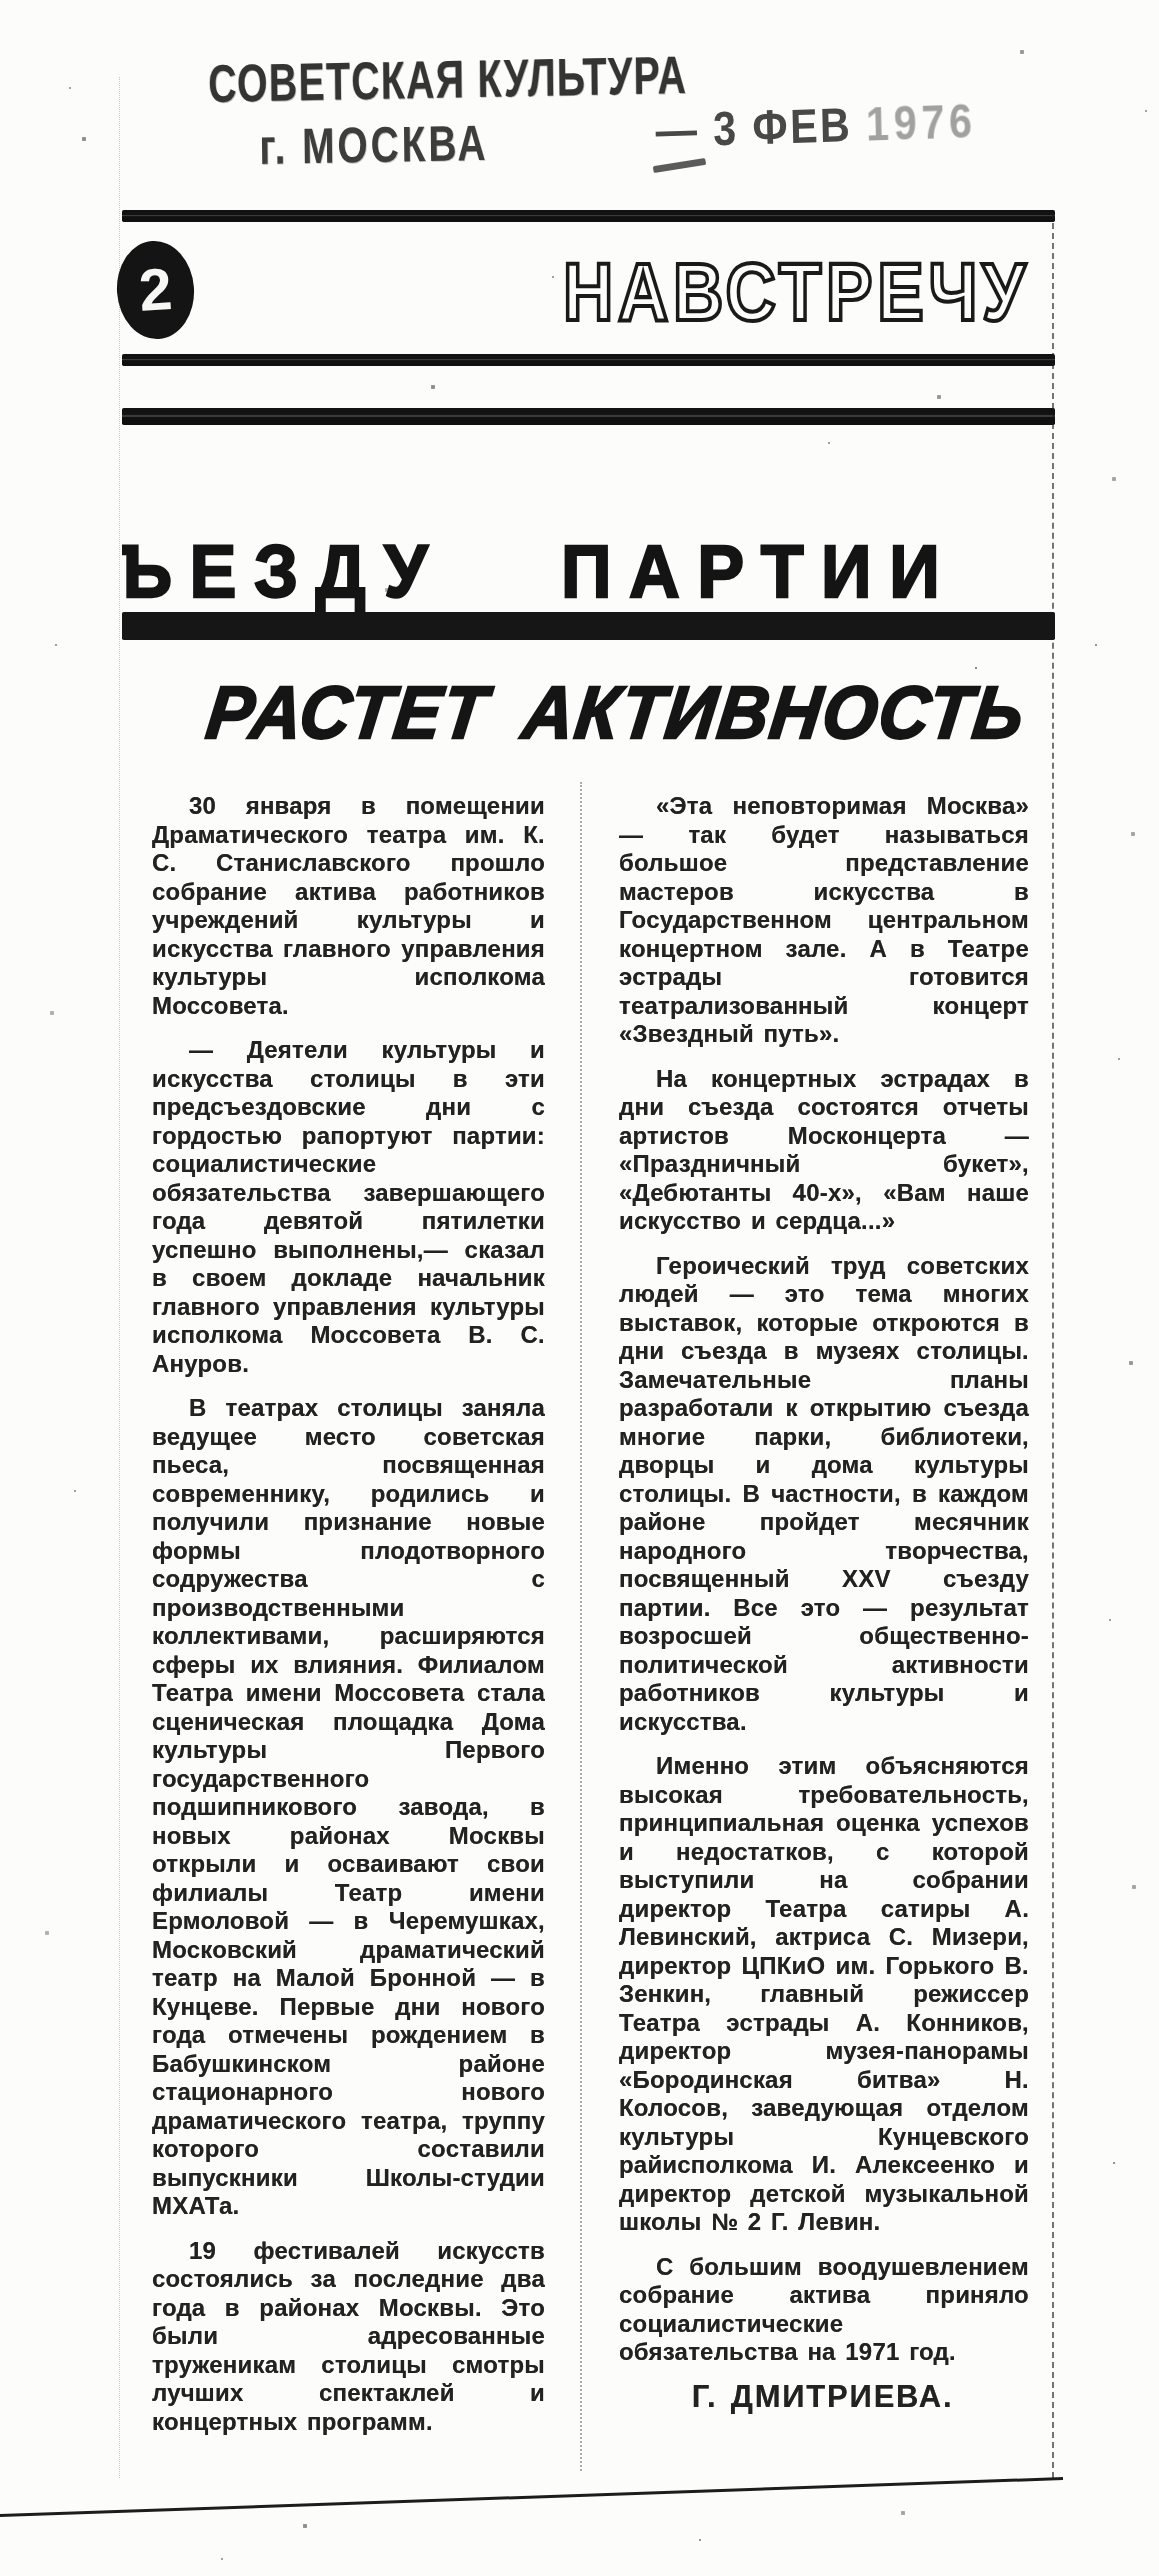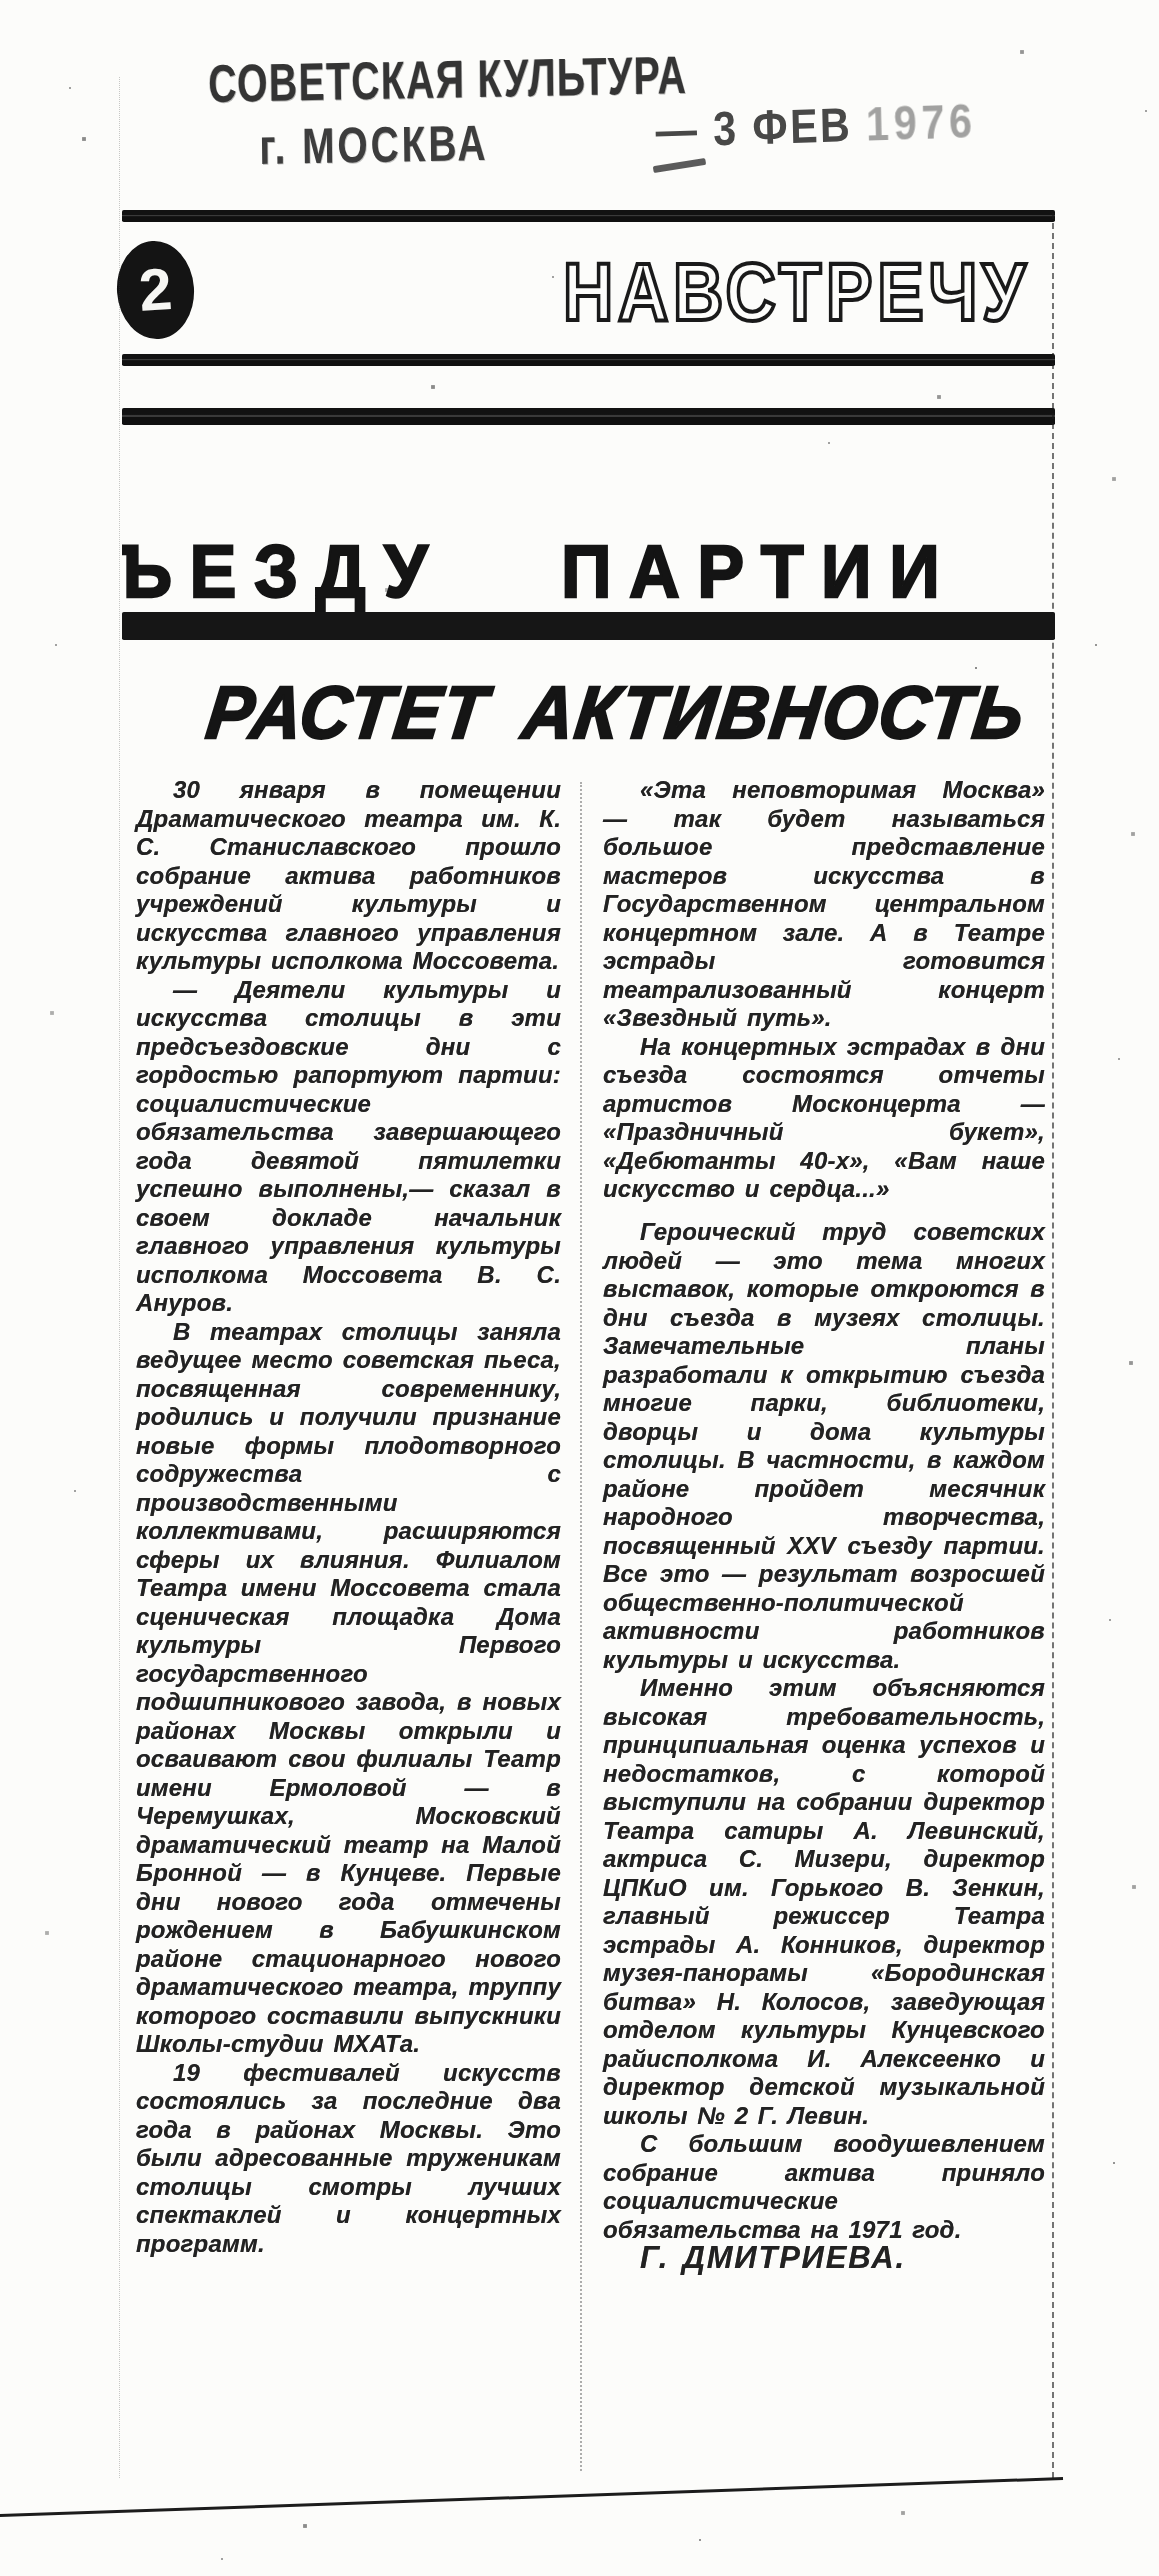--- a/index.html
+++ b/index.html
@@ -86,24 +86,24 @@
     transform: skewX(-7deg) scaleY(1.06); transform-origin:left top;
   }
 
   
   .col { position:absolute; top:776px; text-align:justify;
          font-size:24px; line-height:28.5px; font-weight:700; color:#222;
          word-spacing:2.8px; letter-spacing:0.2px;
          text-shadow:0 0 0.6px rgba(10,10,10,.55); }
   .col-left  { left:136px; width:425px; }
   .col-right { left:603px; width:442px; }
-  .col p { margin:0; text-indent:37px;font-style:italic; }
+  .col p { margin:16px; text-indent:37px; }
   .col p.no-indent { text-indent:0; }
   .col p.gap-above { margin-top:14.7px; }
-  .signature { margin-top:16.6px; text-align:left; padding-right:40px;
+  .signature { margin-top:16.6px; text-align:center; padding-right:40px;
                font-size:31px; letter-spacing:1.8px; text-indent:0; font-weight:700; }
 
   
   .edge-left  { position:absolute; left:119px; top:77px;  height:2401px;
                 border-left:1.8px dotted rgba(60,60,60,.28); }
   .edge-right { position:absolute; left:1052px; top:213px; height:2265px;
                 border-left:2.8px dashed rgba(25,25,25,.6); }
   .col-sep    { position:absolute; left:580px; top:782px; height:1689px;
                 border-left:2.8px dotted rgba(45,45,45,.38); }
   .edge-bottom{ position:absolute; left:-9.2px; top:2477px; width:1072px; height:2.8px;

